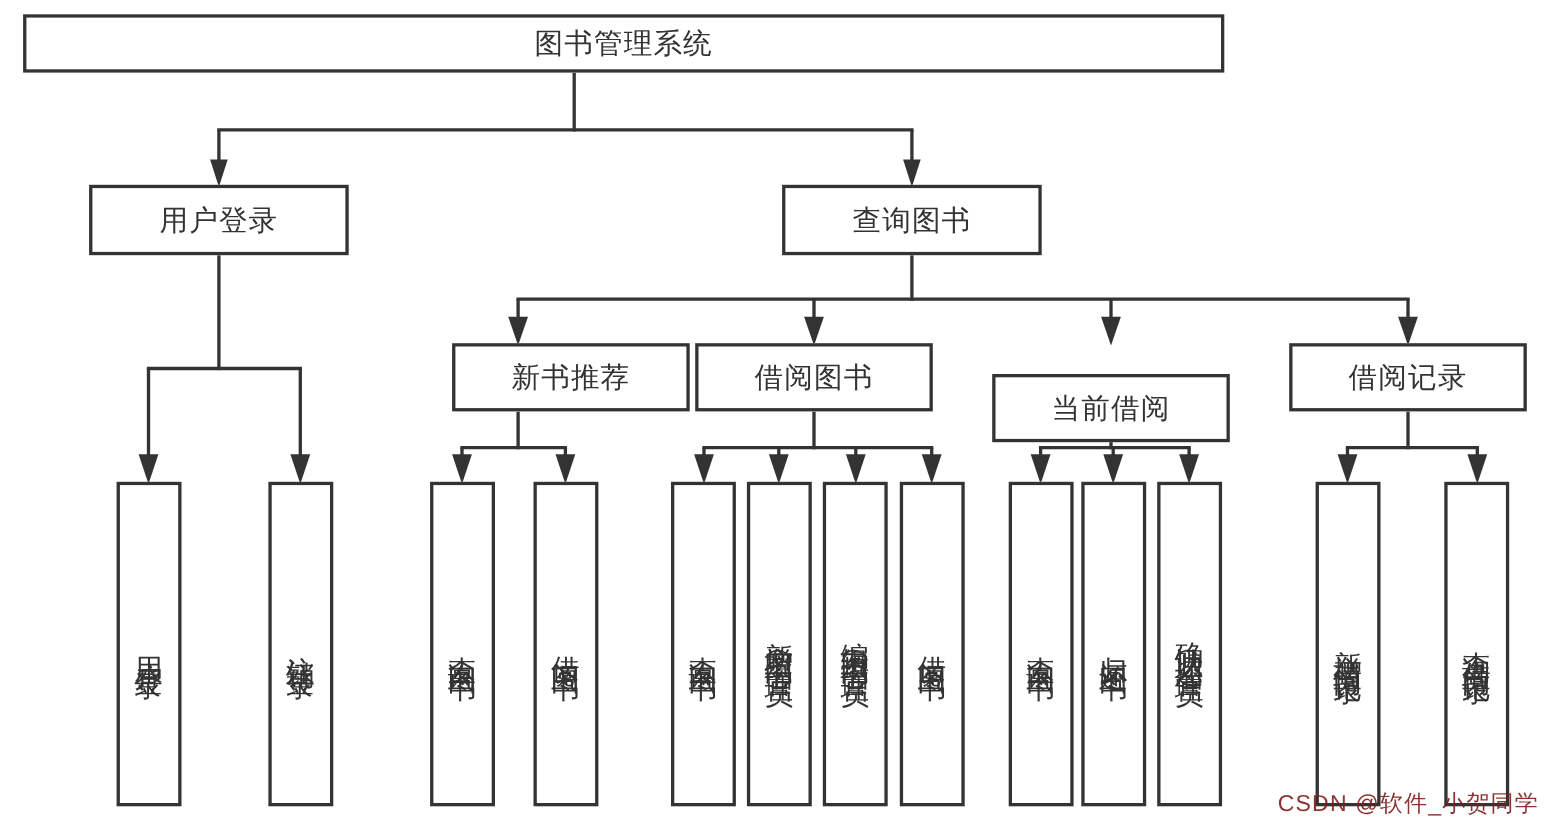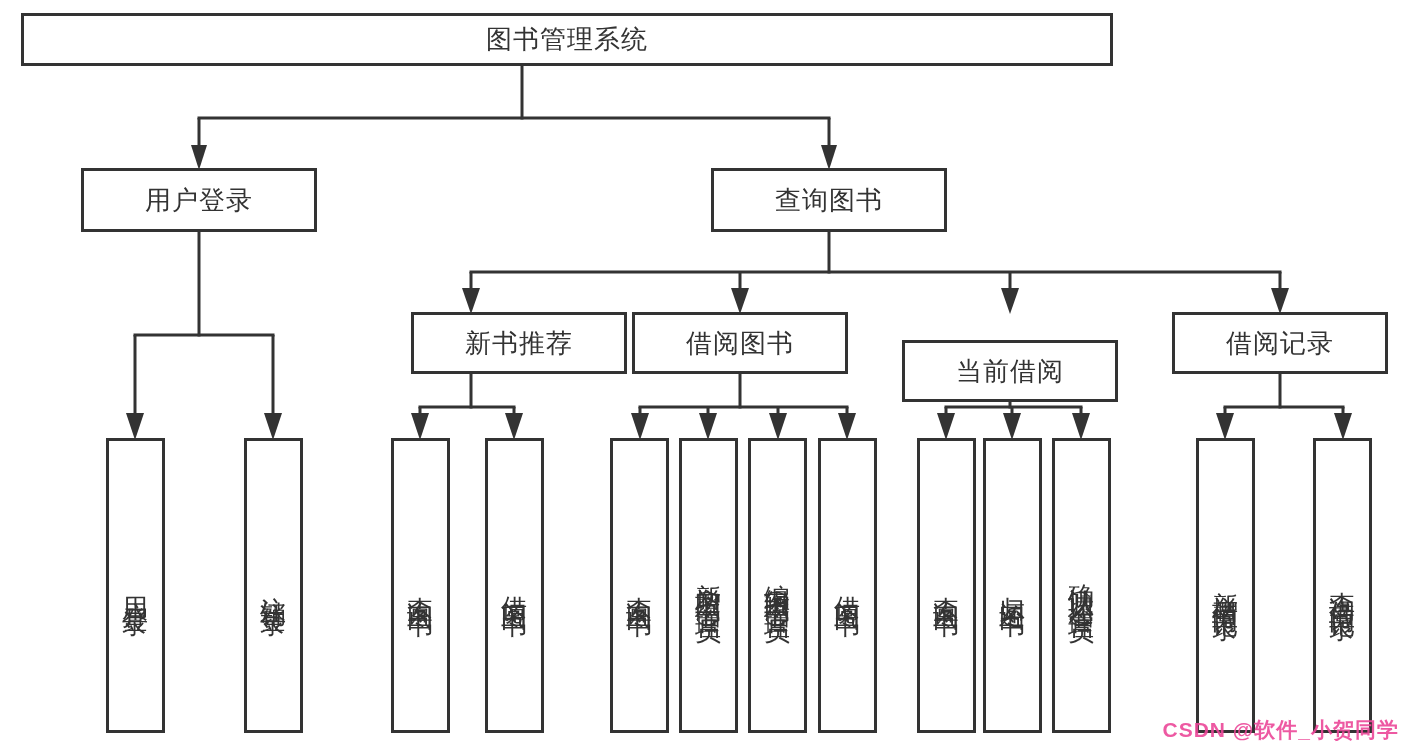--- a/index.html
+++ b/index.html
@@ -72,24 +72,23 @@
   .lf-11 { left: 1052px; }
   .lf-12 { left: 1196px; }
   .lf-13 { left: 1313px; }
   .watermark {
     position: absolute;
     right: 6px;
     bottom: 3px;
     z-index: 3;
     font-size: 21px;
     letter-spacing: 1px;
-    color: #ec4899;
+    color: #7f1d1d;
     opacity: 0.9;
     white-space: nowrap;
-    font-weight: bold;
   }
 </style>
 </head>
 <body>
 
 <div class="stage">
 
   <svg class="connectors" viewBox="0 0 1405 747" xmlns="http://www.w3.org/2000/svg" aria-hidden="true">
     <g stroke="#333333" stroke-width="3" fill="none">
 

